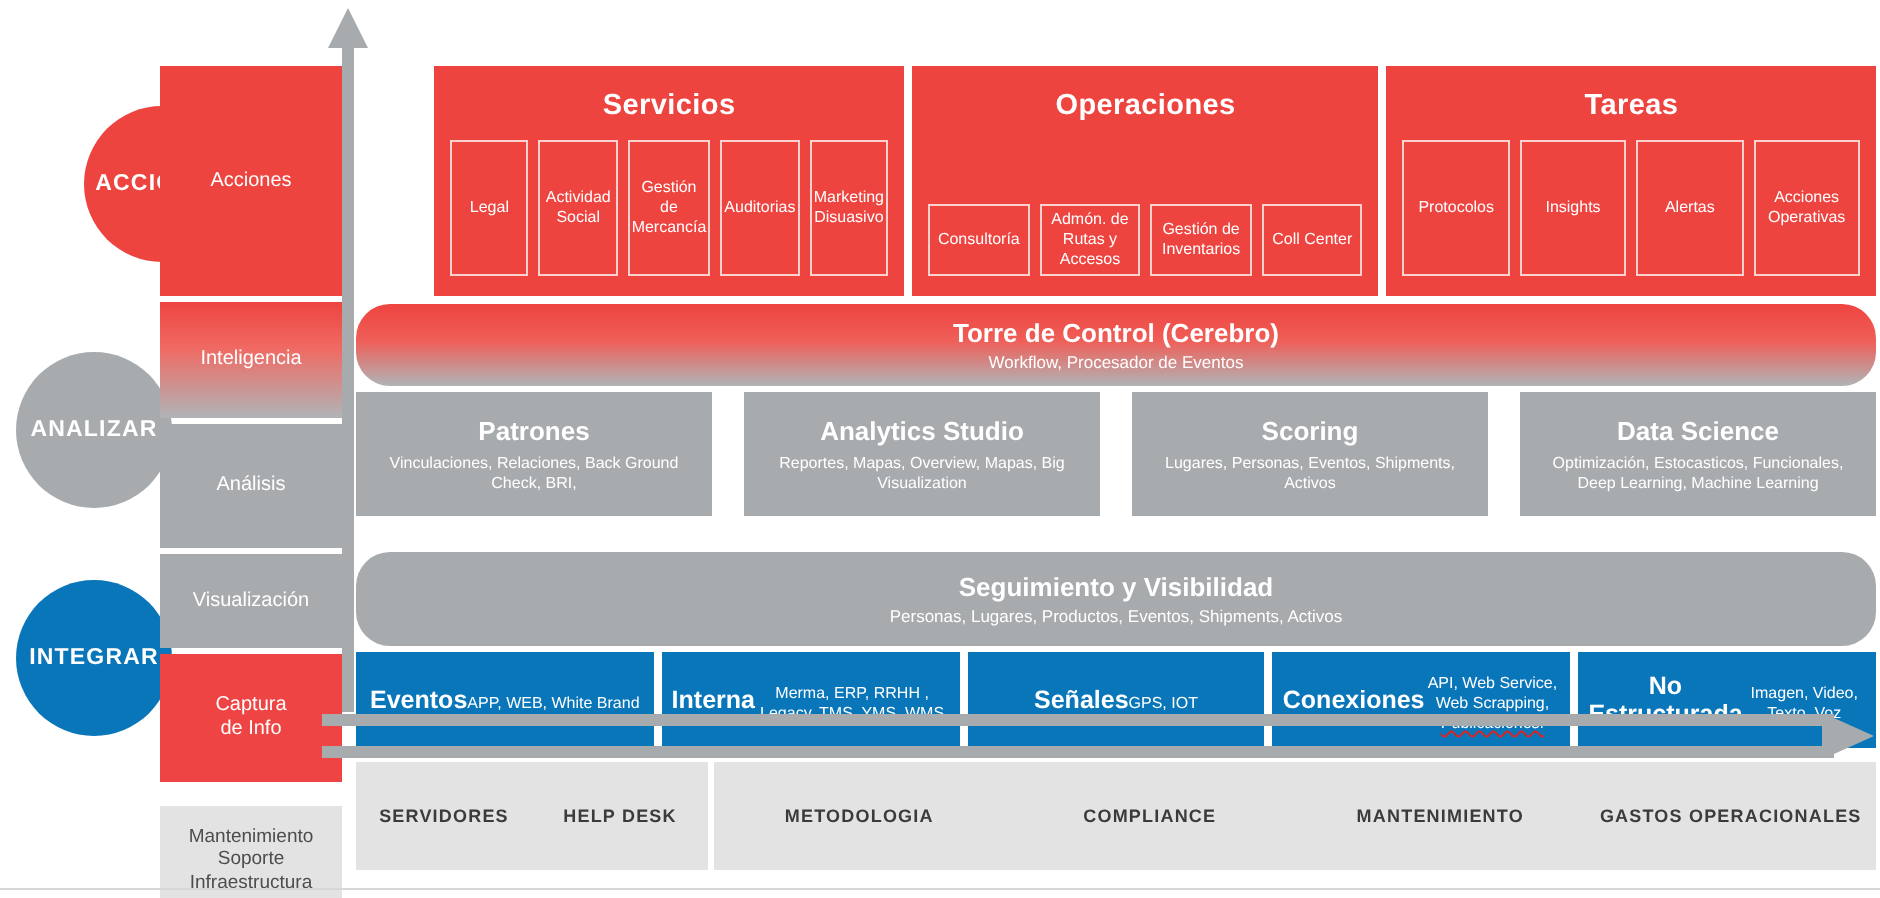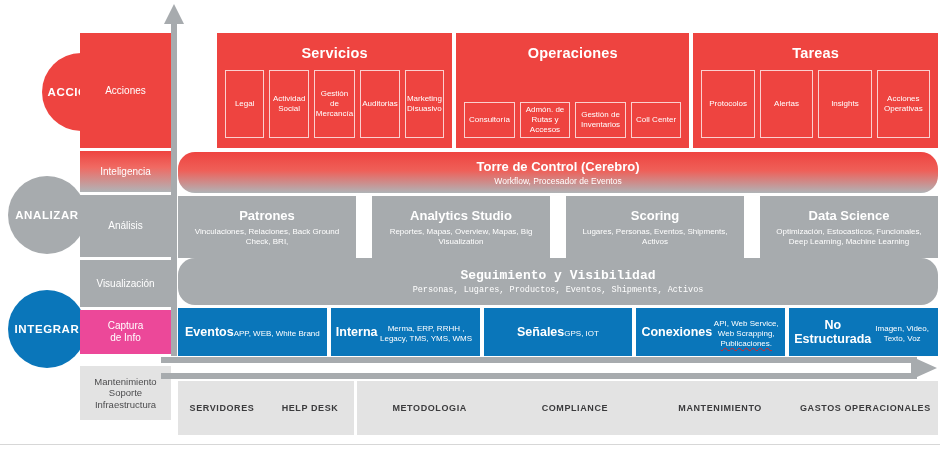--- a/index.html
+++ b/index.html
@@ -39,24 +39,24 @@
     width: 91px;
     box-sizing: border-box;
     display: flex; align-items: center; justify-content: center;
     text-align: center;
     color: #ffffff;
     font-size: 10px;
     line-height: 12px;
     margin-bottom: 3px;
   }
   .stage-acciones     { height: 115px; background: #ee4440; }
-  .stage-inteligencia { height: 41px;  background: linear-gradient(180deg,#ee4440 0%, #f06a63 40%, #b0b4b7 100%); }
+  .stage-inteligencia { height: 58px;  background: linear-gradient(180deg,#ee4440 0%, #f06a63 40%, #b0b4b7 100%); }
   .stage-analisis     { height: 62px;  background: #a7abae; }
   .stage-visualizacion{ height: 47px;  background: #a7abae; }
-  .stage-captura      { height: 44px;  background: #ec4899; }
+  .stage-captura      { height: 64px;  background: #ef4444; }
   .stage-mant {
     margin-top: 12px;
     height: 54px; background: #e3e3e3; color: #4d4d4f;
     font-size: 9.5px; line-height: 11.5px;
   }
 
   
   .varrow { position: absolute; left: 163px; top: 4px; width: 22px; height: 352px; }
 
   
@@ -94,21 +94,21 @@
   .band {
     margin-top: 4px;
     height: 41px;
     display: flex; flex-direction: column;
     align-items: center; justify-content: center;
     text-align: center;
     color: #ffffff;
     border-radius: 17px;
   }
   .band-torre { background: linear-gradient(180deg,#ee4440 0%, #ef5f58 45%, #b0b4b7 100%); }
-  .band-seg   { background: #a7abae; margin-top: 0; height: 47px; font-family: Liberation Mono, monospace; }
+  .band-seg   { background: #a7abae; margin-top: 18px; height: 47px; }
   .band-title { font-weight: bold; font-size: 13px; line-height: 15px; }
   .band-sub   { font-size: 8.5px; line-height: 11px; margin-top: 2px; }
 
   
   .cardrow { display: flex; gap: 16px; margin-top: 3px; }
   .card {
     flex: 1;
     height: 62px;
     background: #a7abae;
     color: #ffffff;
@@ -240,22 +240,22 @@
           <div class="chip">Admón. de Rutas y Accesos</div>
           <div class="chip">Gestión de Inventarios</div>
           <div class="chip">Coll Center</div>
         </div>
       </div>
 
       <div class="group group-tareas">
         <div class="group-title">Tareas</div>
         <div class="chips">
           <div class="chip">Protocolos</div>
+          <div class="chip">Insights</div>
           <div class="chip">Alertas</div>
-          <div class="chip">Insights</div>
           <div class="chip">Acciones Operativas</div>
         </div>
       </div>
 
     </div>
 
     <div class="band band-torre">
       <div class="band-title">Torre de Control (Cerebro)</div>
       <div class="band-sub">Workflow, Procesador de Eventos</div>
     </div>

